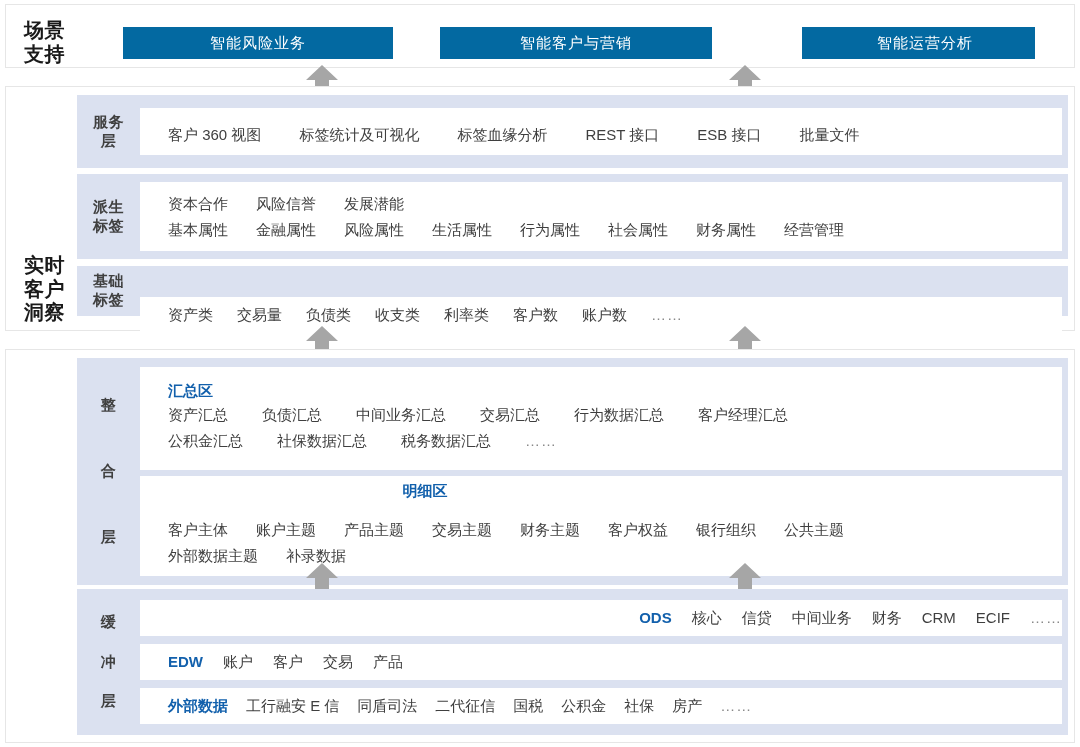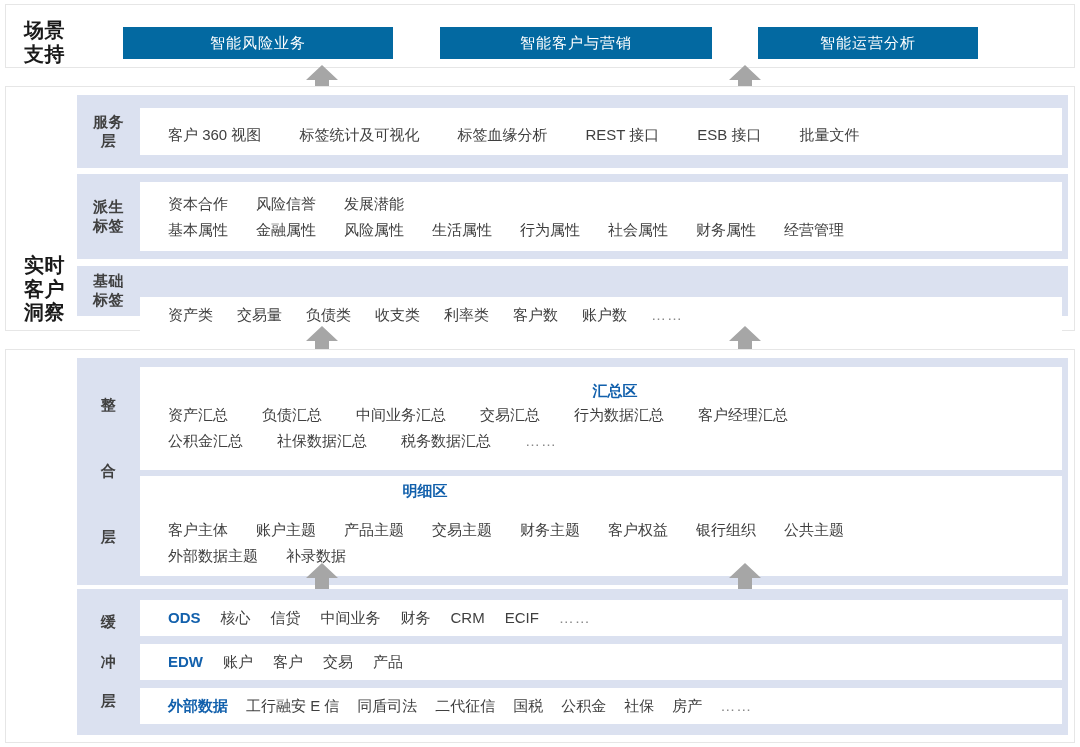--- a/index.html
+++ b/index.html
@@ -40,21 +40,21 @@
     position:absolute;
     top:22px;height:32px;
     background:#0369a1;
     color:#ffffff;
     font-size:15px;
     display:flex;align-items:center;justify-content:center;
     letter-spacing:1px;
   }
   #scene-btn-0{left:117px; width:270px;}
   #scene-btn-1{left:434px; width:272px;}
-  #scene-btn-2{left:752px; width:220px;}
+  #scene-btn-2{left:796px; width:220px;padding-left:13px;}
 
   
   .up-arrow{position:absolute;width:34px;height:30px;}
   .up-arrow svg{display:block;width:34px;height:30px;}
 
   
   .group{
     position:absolute;
     background:#dbe1f0;
     box-sizing:border-box;
@@ -242,21 +242,21 @@
 
   <div class="group" id="grp-integrate">
     <div class="group-label spread">
       <span>整</span>
       <span>合</span>
       <span>层</span>
     </div>
     <div class="group-rows">
 
       <div class="white-row zone" id="row-summary">
-        <div class="zone-heading" style="text-align:center;">汇总区</div>
+        <div class="zone-heading" style="">汇总区</div>
         <div class="chip-line" style="gap:34px;">
           <span class="chip">资产汇总</span>
           <span class="chip">负债汇总</span>
           <span class="chip">中间业务汇总</span>
           <span class="chip">交易汇总</span>
           <span class="chip">行为数据汇总</span>
           <span class="chip">客户经理汇总</span>
         </div>
         <div class="chip-line" style="gap:34px;">
           <span class="chip">公积金汇总</span>
@@ -300,21 +300,21 @@
 
   <div class="group" id="grp-buffer">
     <div class="group-label spread">
       <span>缓</span>
       <span>冲</span>
       <span>层</span>
     </div>
     <div class="group-rows">
 
       <div class="white-row">
-        <div class="chip-line" style="gap:20px;">
+        <div class="chip-line" style="gap:20px;justify-content:flex-end;">
           <span class="chip blue">ODS</span>
           <span class="chip">核心</span>
           <span class="chip">信贷</span>
           <span class="chip">中间业务</span>
           <span class="chip">财务</span>
           <span class="chip">CRM</span>
           <span class="chip">ECIF</span>
           <span class="chip ellipsis">……</span>
         </div>
       </div>

